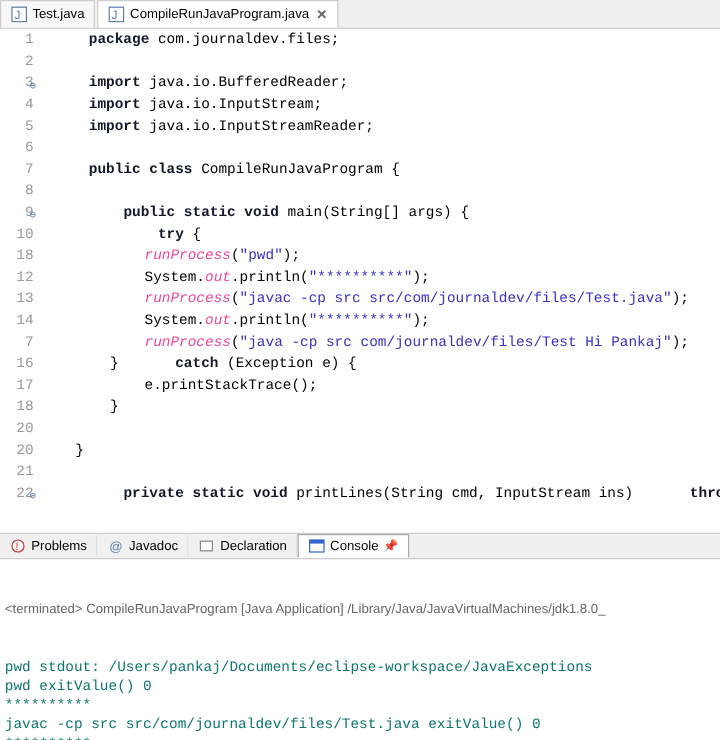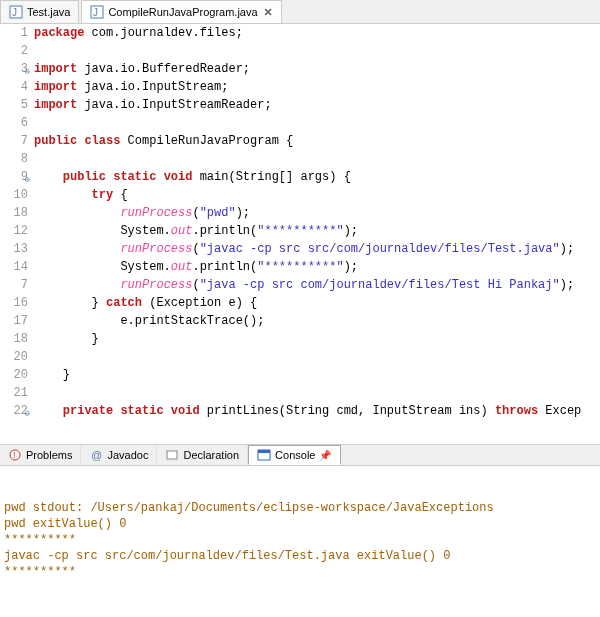--- a/index.html
+++ b/index.html
@@ -8,30 +8,30 @@
   .tab { display: flex; align-items: center; padding: 2px 8px; border: 1px solid #ccc; border-bottom: none; background: #f7f7f7; margin-right: 2px; cursor: pointer; font-family: Arial, sans-serif; font-size: 11px; }
   .tab.active { background: #fff; }
   .tab-icon { width: 14px; height: 14px; margin-right: 4px; display: inline-flex; align-items: center; justify-content: center; }
   .close-x { margin-left: 6px; color: #666; font-weight: bold; font-size: 11px; }
   .editor { display: flex; height: 420px; overflow: hidden; }
   .gutter { width: 34px; text-align: right; padding-right: 6px; color: #999; user-select: none; background: #fff; line-height: 18px; }
   .gutter .line { height: 18px; position: relative; }
   .gutter .fold { color: #5c7fa8; font-size: 9px; position: absolute; right: -2px; top: 3px; }
   .code { flex: 1; white-space: pre; line-height: 18px; font-size: 12px; color: #000; overflow: hidden; }
   .code .ln { height: 18px; }
-  .kw { color: #b91c1c; font-weight: bold; }
+  .kw { color: #0f172a; font-weight: bold; margin-left: 40px; }
   .str { color: #3831c4; }
   .it { font-style: italic; color: #ec4899; }
   .bottom-tabs { display: flex; border-top: 1px solid #ccc; border-bottom: 1px solid #ccc; background: #f0f0f0; height: 22px; align-items: center; font-family: Arial, sans-serif; font-size: 11px; }
   .btab { display: flex; align-items: center; padding: 2px 8px; cursor: pointer; border-right: 1px solid #e0e0e0; }
   .btab.active { background: #fff; border: 1px solid #aaa; border-bottom: 1px solid #fff; justify-content: center; }
   .btab-icon { width: 14px; height: 14px; margin-right: 4px; display: inline-flex; }
   .console { padding: 2px 4px; font-size: 12px; line-height: 16px; white-space: pre; overflow: hidden; }
   .console .hdr { color: #666; font-family: Arial, sans-serif; font-size: 11px; }
-  .console .out { color: #a16207; }
+  .console .out { color: #0f766e; }
   .pin { margin-left: 4px; color: #888; font-size: 10px; }
 </style>
 </head>
 <body>
 
 <div class="tabs">
   <div class="tab">
     <span class="tab-icon">
       <svg width="14" height="14">
           <rect x="1" y="1" width="12" height="12" fill="#fff" stroke="#5c7fa8"></rect>
@@ -112,14 +112,15 @@
           <rect x="1" y="2" width="12" height="10" fill="#fff" stroke="#36c"></rect>
           <rect x="1" y="2" width="12" height="3" fill="#36c"></rect>
         </svg>
     </span>
     <span>Console</span>
     <span class="pin">📌</span>
   </div>
 </div>
 
 <div class="console">
+  <div class="hdr">&lt;terminated&gt; CompileRunJavaProgram [Java Application] /Library/Java/JavaVirtualMachines/jdk1.8.0_</div>
   <div id="console-out"><div class="out">pwd stdout: /Users/pankaj/Documents/eclipse-workspace/JavaExceptions</div><div class="out">pwd exitValue() 0</div><div class="out">**********</div><div class="out">javac -cp src src/com/journaldev/files/Test.java exitValue() 0</div><div class="out">**********</div></div>
 </div>
 
 </body></html>

